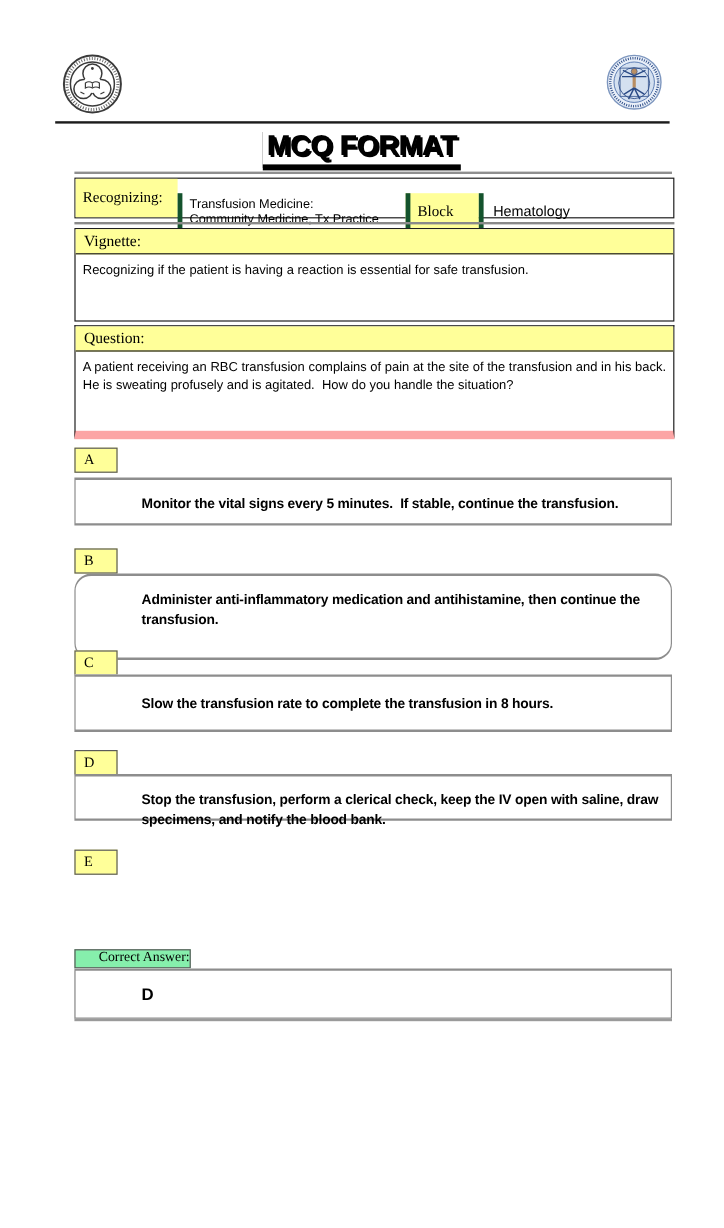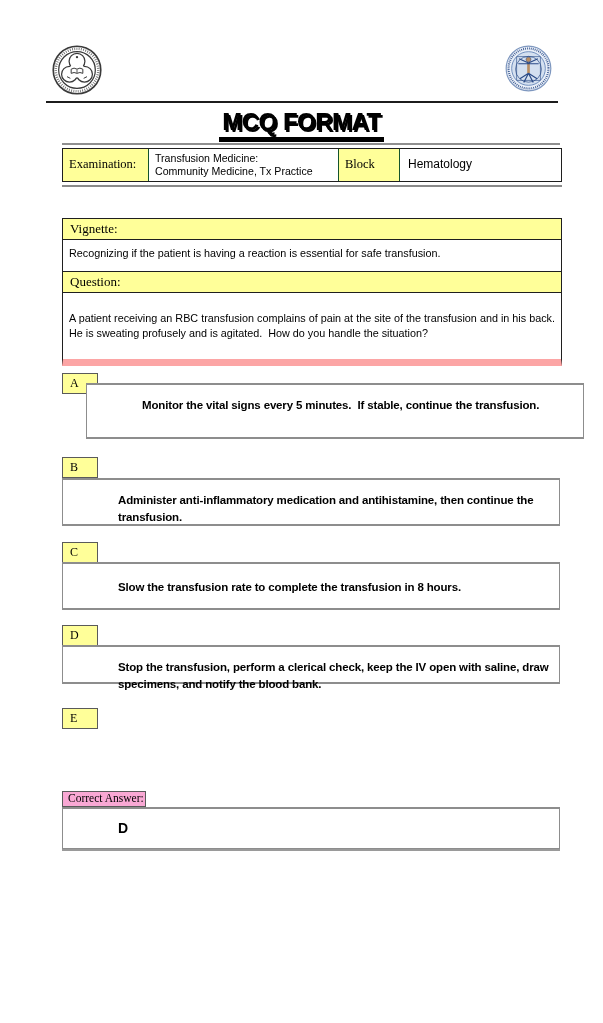--- a/index.html
+++ b/index.html
@@ -12,54 +12,54 @@
   .hr-top{left:46px;top:101px;width:512px;height:2px;background:#1c1c1c;}
   .title-row{left:0;top:108px;width:603px;text-align:center;}
   .title{display:inline-block;font-size:24px;font-weight:900;letter-spacing:-0.5px;
          border-bottom:3px solid #000;box-shadow:0 2px 0 #000;padding:0 3px 1px 3px;
          text-shadow:1.7px 1.7px 0 #000;}
   .hr-title{left:62px;top:143px;width:498px;height:2px;background:#8f8f8f;}
 
   
   .exam-table{left:62px;top:148px;width:500px;height:34px;border:1px solid #1f1f1f;display:flex;}
   .cell{height:100%;}
-  .cell + .cell{border-left:1px solid #14532d;}
+  .cell + .cell{border-left:4px solid #14532d;margin-top:12px;}
   .yellow{background:#FFFF99;}
   .c-exam{width:85px;font-family:"Liberation Serif",serif;font-size:12.5px;line-height:31px;padding-left:6px;}
   .c-examval{width:190px;font-size:10.6px;line-height:13px;padding:3px 3px 0 6px;}
   .c-block{width:61px;font-family:Liberation Serif, serif;font-size:12.5px;line-height:31px;padding-left:6px;}
   .c-blockval{flex:1;font-size:12px;line-height:31px;padding-left:8px;}
   .hr-exam{left:62px;top:185px;width:500px;height:2px;background:#8a8a8a;}
 
   
   .section{left:62px;width:500px;border:1px solid #1f1f1f;background:#fff;}
   .sec-header{height:21px;background:#FFFF99;border-bottom:1px solid #1f1f1f;
               font-family:"Liberation Serif",serif;font-size:13px;line-height:20px;padding-left:7px;}
   .sec-body{font-size:10.8px;line-height:14.5px;padding:6px 6px 0 6px;white-space:pre-wrap;}
-  .vignette{top:190px;height:78px;margin-top:28px;}
+  .vignette{top:190px;height:78px;}
   .question{top:271px;height:95px;border-bottom:7px solid #fca5a5;}
-  .justify{text-align:justify;margin-top:12px;}
+  .justify{text-align:justify;}
 
   
   .opt-tab{left:62px;width:36px;height:21px;background:#FFFF99;border:1px solid #5a5a5a;
            font-family:"Liberation Serif",serif;font-size:12px;line-height:18px;padding-left:7px;}
   .opt-box{left:62px;width:498px;background:#fff;border:2px solid #8d8d8d;border-left-width:1px;border-right-width:1px;}
   .opt-text{font-weight:bold;font-size:11.5px;line-height:17px;letter-spacing:-0.15px;
             padding:12px 8px 0 55px;white-space:pre-wrap;}
-  .tab-a{top:373px;} .box-a{top:383px;height:56px;margin-left:24px;}
-  .tab-b{top:457px;} .box-b{top:478px;height:48px;}
+  .tab-a{top:373px;} .box-a{top:398px;height:40px;}
+  .tab-b{top:457px;} .box-b{top:478px;height:72px;border-radius:14px;}
   .tab-c{top:542px;} .box-c{top:562px;height:48px;}
   .box-c .opt-text{padding-top:15px;}
   .tab-d{top:625px;} .box-d{top:645px;height:39px;}
   .tab-e{top:708px;} .box-e{top:728px;height:57px;}
   .box-e .opt-text{text-align:center;padding:12px 10px 0 48px;}
 
   
-  .correct-tab{left:62px;top:791px;width:84px;height:16px;background:#f9a8d4;border:1px solid #5a5a5a;
-               font-family:"Liberation Serif",serif;font-size:11.5px;line-height:13px;padding-left:5px;}
+  .correct-tab{left:62px;top:791px;width:97px;height:16px;background:#86efac;border:1px solid #5a5a5a;
+               font-family:"Liberation Serif",serif;font-size:11.5px;line-height:13px;padding-left:5px;text-align:right;}
   .answer-box{left:62px;top:807px;width:498px;height:42px;background:#fff;
               border:1px solid #8d8d8d;border-top-width:2px;box-shadow:0 2px 0 #9a9a9a;}
   .answer-val{font-weight:bold;font-size:14px;padding:11px 0 0 55px;}
 
   .logo{overflow:visible;}
 </style>
 </head>
 <body>
 
 <div class="page">
@@ -92,21 +92,21 @@
 
   <div class="abs hr-top"></div>
 
   <div class="abs title-row">
     <span class="title">MCQ FORMAT</span>
   </div>
 
   <div class="abs hr-title"></div>
 
   <div class="abs exam-table">
-    <div class="cell yellow c-exam">Examination:</div>
+    <div class="cell yellow c-exam">Recognizing:</div>
     <div class="cell c-examval">
       <div>Transfusion Medicine:</div>
       <div>Community Medicine,  Tx Practice</div>
     </div>
     <div class="cell yellow c-block">Block</div>
     <div class="cell c-blockval">Hematology</div>
   </div>
 
   <div class="abs hr-exam"></div>
 

